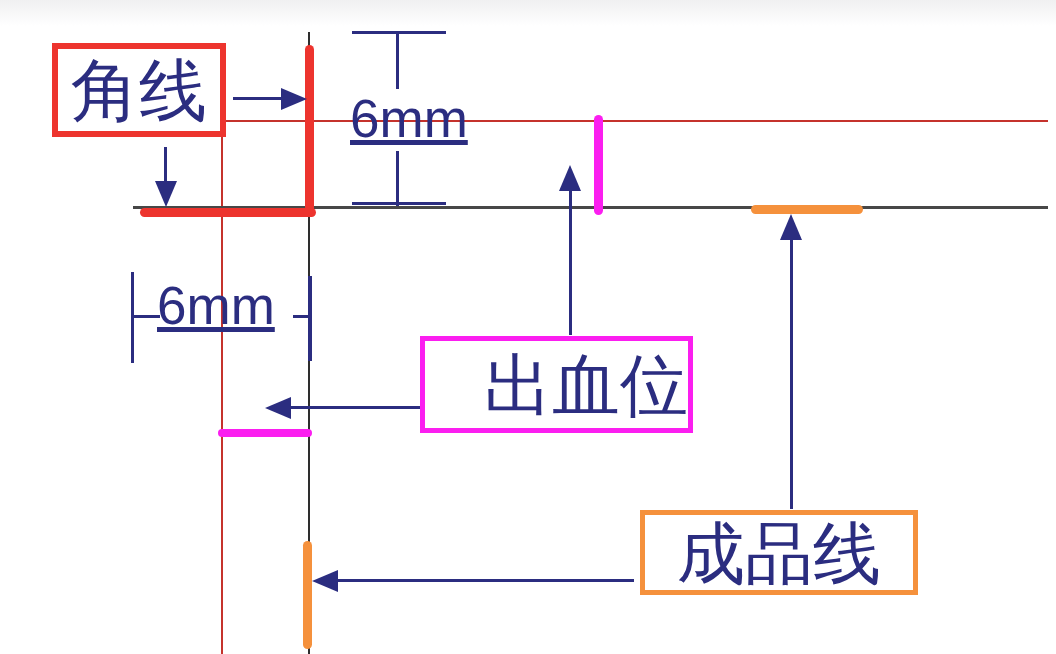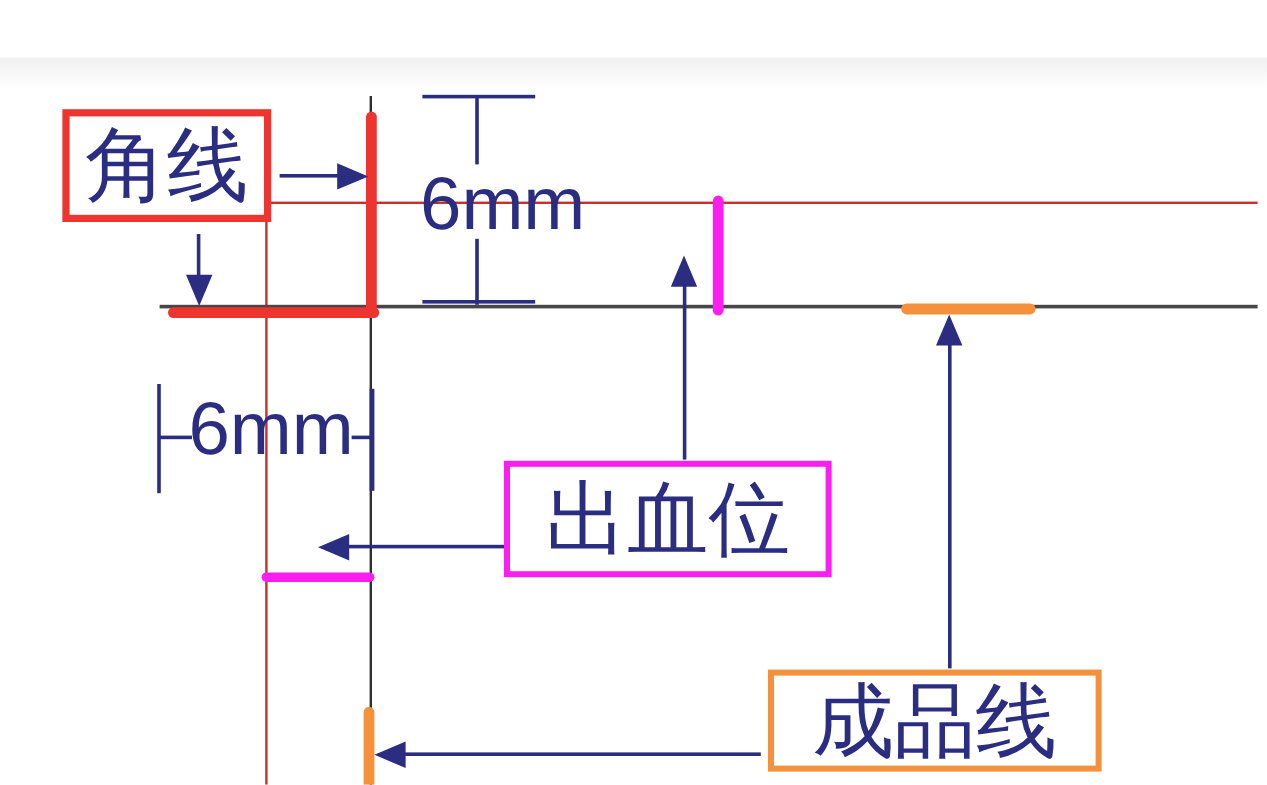--- a/index.html
+++ b/index.html
@@ -1,20 +1,20 @@
 <!DOCTYPE html>
 <html style="--corner-red: #ed342e; --bleed-magenta: #fb1ef0; --trim-orange: #f5913c; --annotation-navy: #2b2d80; --bleed-line-red: #c5322c; --trim-line-dark: #474747;"><head>
 <meta charset="utf-8">
 <style>
   html,body{margin:0;padding:0;background:#fff;}
   .stage{
     position:relative;width:1056px;height:654px;overflow:hidden;background:#ffffff;
     font-family:"Liberation Sans", sans-serif;
   }
-  .abs{position:absolute;margin-top:48px;}
+  .abs{position:absolute;}
   .top-band{left:0;top:0;width:1056px;height:26px;
     background:linear-gradient(#f0f0f1,#ffffff);}
 
   
   .bleed-h{left:221px;top:120px;width:827px;height:2px;background:var(--bleed-line-red,#c5322c);}
   .bleed-v{left:221px;top:120px;width:2px;height:534px;background:var(--bleed-line-red,#c5322c);}
   .trim-h{left:133px;top:206px;width:915px;height:3px;background:var(--trim-line-dark,#474747);}
   .trim-v{left:308px;top:32px;width:2px;height:622px;background:#2e2e2e;}
 
   
@@ -29,21 +29,21 @@
   
   .mline{background:var(--annotation-navy,#2b2d80);}
   .vm-top{left:352px;top:31px;width:94px;height:3px;}
   .vm-up{left:396px;top:33px;width:3px;height:56px;}
   .vm-low{left:396px;top:151px;width:3px;height:55px;}
   .vm-bot{left:352px;top:202px;width:94px;height:3px;}
   .hm-lbar{left:131px;top:272px;width:3px;height:91px;}
   .hm-ltick{left:133px;top:315px;width:27px;height:3px;}
   .hm-rtick{left:293px;top:315px;width:18px;height:3px;}
   .hm-rbar{left:308px;top:276px;width:4px;height:85px;}
-  .mm-label{color:var(--annotation-navy,#2b2d80);font-size:62px;line-height:1;white-space:nowrap;}
+  .mm-label{color:var(--annotation-navy,#2b2d80);font-size:53px;line-height:1;white-space:nowrap;text-decoration:underline;}
   .vm-label{left:350px;top:92px;}
   .hm-label{left:157px;top:279px;}
 
   
   .aline{background:var(--annotation-navy,#2b2d80);}
   .a1-line{left:233px;top:97px;width:50px;height:3px;}
   .a2-line{left:164px;top:147px;width:3px;height:36px;}
   .a3-line{left:569px;top:189px;width:3px;height:146px;}
   .a4-line{left:289px;top:406px;width:131px;height:3px;}
   .a5-line{left:790px;top:238px;width:3px;height:271px;}
@@ -59,21 +59,21 @@
     border-right:26px solid var(--annotation-navy,#2b2d80);left:265px;top:397px;}
   .head-up-trim{border-left:11px solid transparent;border-right:11px solid transparent;
     border-bottom:26px solid var(--annotation-navy,#2b2d80);left:780px;top:214px;}
   .head-left-trim{border-top:11px solid transparent;border-bottom:11px solid transparent;
     border-right:26px solid var(--annotation-navy,#2b2d80);left:312px;top:570px;}
 
   
   .lblbox{display:flex;align-items:center;justify-content:center;background:transparent;}
   .lbl{color:var(--annotation-navy,#2b2d80);font-size:68px;line-height:1;font-weight:500;white-space:nowrap;}
   .corner-box{left:52px;top:43px;width:174px;height:94px;border:6px solid var(--corner-red,#ed342e);box-sizing:border-box;}
-  .bleed-box{left:420px;top:336px;width:273px;height:97px;border:5px solid var(--bleed-magenta,#fb1ef0);box-sizing:border-box;}
+  .bleed-box{left:420px;top:336px;width:273px;height:97px;border:5px solid var(--bleed-magenta,#fb1ef0);box-sizing:border-box;justify-content:flex-end;}
   .trim-box{left:640px;top:510px;width:278px;height:85px;border:5px solid var(--trim-orange,#f5913c);box-sizing:border-box;}
 </style>
 </head>
 <body>
 
 <div class="stage">
 
   <div class="abs top-band"></div>
 
   <div class="abs bleed-h"></div>

